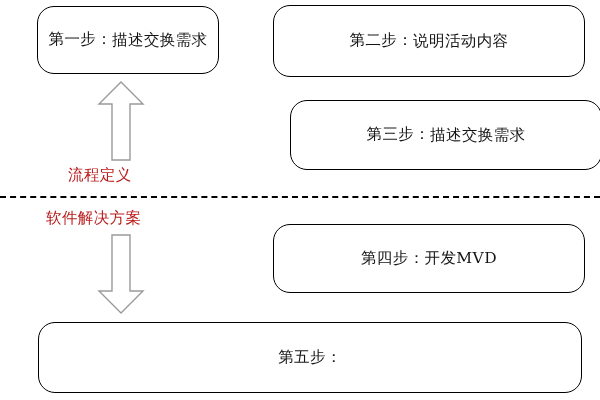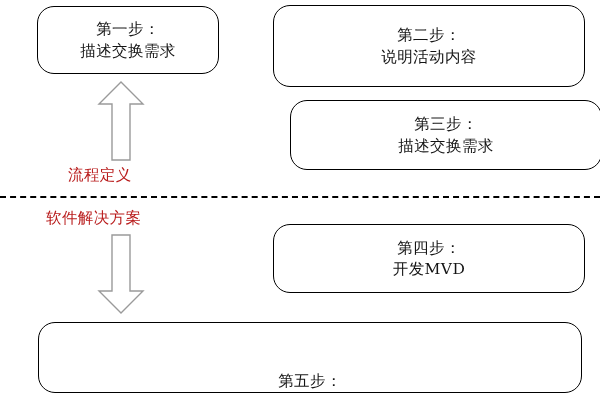--- a/index.html
+++ b/index.html
@@ -18,42 +18,42 @@
   }
 
   
   .step-box {
     position: absolute;
     box-sizing: border-box;
     border: 1.6px solid #000000;
     border-radius: 17px;
     background: #ffffff;
     display: flex;
-    flex-direction: column;
+    flex-direction: row;
     align-items: center;
     justify-content: center;
     color: #141414;
     line-height: 1.30;
     text-align: center;
   }
   .step-title,
   .step-desc {
     display: block;
     font-size: 15.5px;
     letter-spacing: 0.4px;
     white-space: nowrap;
   }
   .step-title { margin-bottom: 1px; }
 
   
   #box-step-1 { left: 37px;  top: 6px;   width: 182px; height: 68px; }
-  #box-step-2 { left: 273px; top: 5px;   width: 312px; height: 82px; }
+  #box-step-2 { left: 273px; top: 5px;   width: 312px; height: 72px; }
   #box-step-3 { left: 290px; top: 100px; width: 312px; height: 70px; }
   #box-step-4 { left: 273px; top: 224px; width: 312px; height: 69px; }
-  #box-step-5 { left: 38px;  top: 322px; width: 544px; height: 71px; justify-content: flex-end; }
+  #box-step-5 { left: 38px;  top: 322px; width: 544px; height: 71px; }
 
   
   #divider {
     position: absolute;
     left: 0;
     top: 196px;
     width: 600px;
     height: 0;
     border-top: 2.6px dashed #000000;
   }

